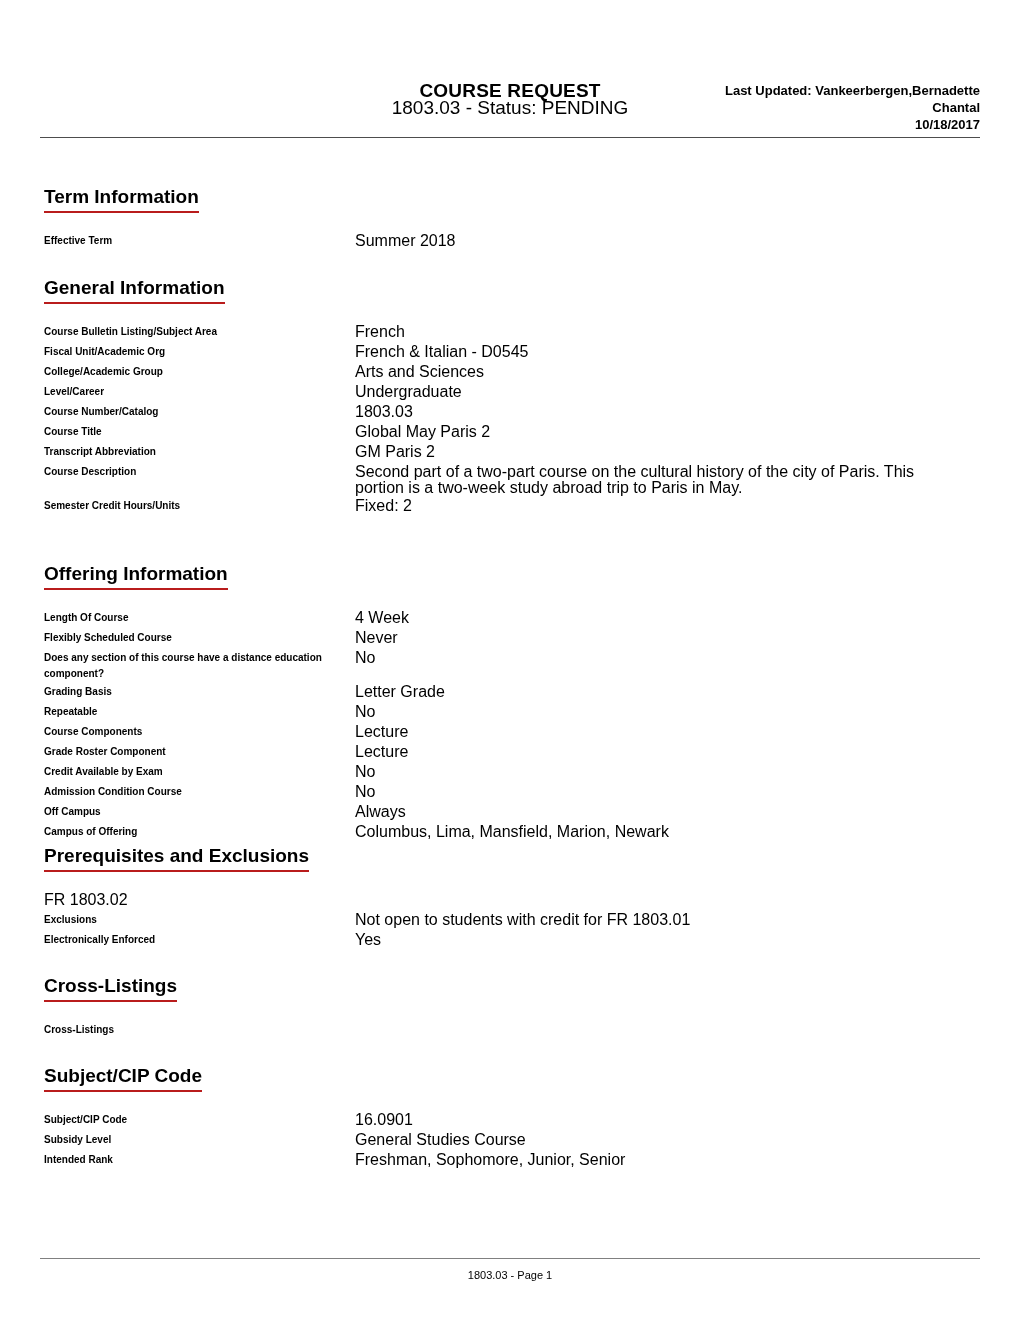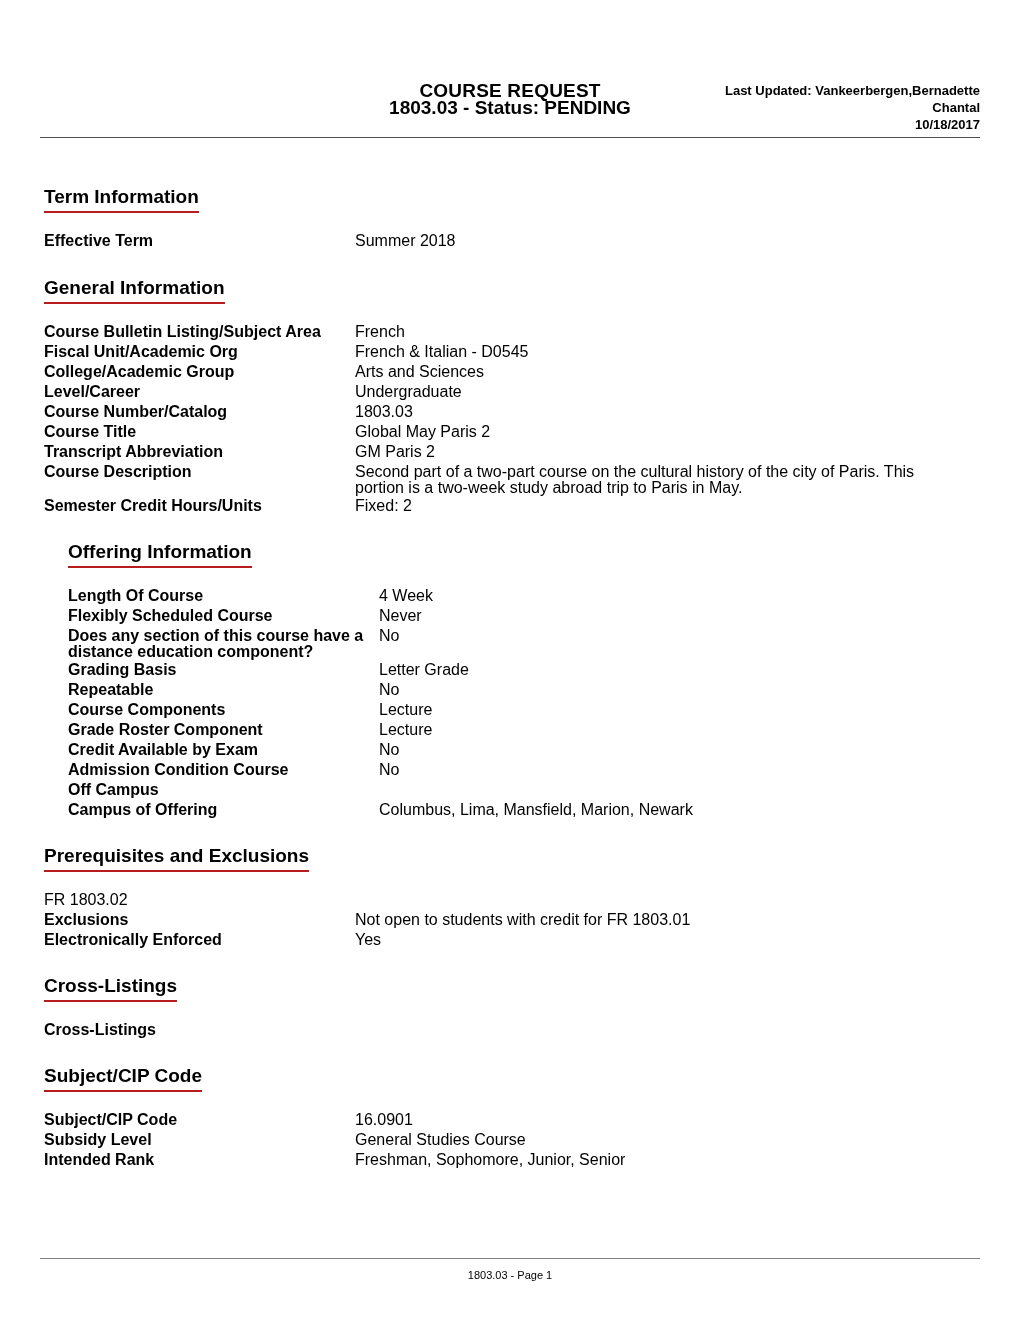--- a/index.html
+++ b/index.html
@@ -37,21 +37,21 @@
     width: 940px;
     text-align: center;
     font-size: 19px;
     line-height: 17px;
   }
   .hdr-center .line1 {
     font-weight: bold;
     letter-spacing: 0.2px;
   }
   .hdr-center .line2 {
-    font-weight: bold;
+    font-weight: normal;
   }
   .hdr-right {
     position: absolute;
     right: 0;
     top: 0;
     width: 430px;
     text-align: right;
     font-size: 13px;
     line-height: 17px;
     font-weight: bold;
@@ -84,21 +84,21 @@
     margin-top: 18px;
   }
   .row {
     display: flex;
     align-items: flex-start;
     min-height: 20px;
   }
   .row .label {
     width: 311px;
     flex: 0 0 311px;
-    font-size: 16px;
+    font-size: 10px;
     font-weight: bold;
     line-height: 20px;
     padding-right: 6px;
     box-sizing: border-box;
   }
   .row .value {
     flex: 1 1 auto;
     font-size: 16px;
     font-weight: normal;
     line-height: 20px;
@@ -188,21 +188,21 @@
           </div>
           <div class="row tall">
             <div class="label">Course Description</div>
             <div class="value">Second part of a two-part course on the cultural history of the city of Paris. This portion is a two-week study abroad trip to Paris in May.</div>
           </div>
           <div class="row">
             <div class="label">Semester Credit Hours/Units</div>
             <div class="value">Fixed: 2</div>
           </div>
         </div></div>
-      <div class="section" style="top: 541px; margin-left: 24px;"><div class="section-title">Offering Information</div><div class="rows">
+      <div class="section" style="top: 563px;"><div class="section-title">Offering Information</div><div class="rows">
           <div class="row">
             <div class="label">Length Of Course</div>
             <div class="value">4 Week</div>
           </div>
           <div class="row">
             <div class="label">Flexibly Scheduled Course</div>
             <div class="value">Never</div>
           </div>
           <div class="row tall">
             <div class="label">Does any section of this course have a distance education component?</div>
@@ -227,20 +227,21 @@
           <div class="row">
             <div class="label">Credit Available by Exam</div>
             <div class="value">No</div>
           </div>
           <div class="row">
             <div class="label">Admission Condition Course</div>
             <div class="value">No</div>
           </div>
           <div class="row">
             <div class="label">Off Campus</div>
+            <div class="value">Always</div>
           </div>
           <div class="row">
             <div class="label">Campus of Offering</div>
             <div class="value">Columbus, Lima, Mansfield, Marion, Newark</div>
           </div>
         </div></div>
       <div class="section" style="top: 845px;"><div class="section-title">Prerequisites and Exclusions</div><div class="rows">
           <div class="row">
             <div class="value">FR 1803.02</div>
           </div>

